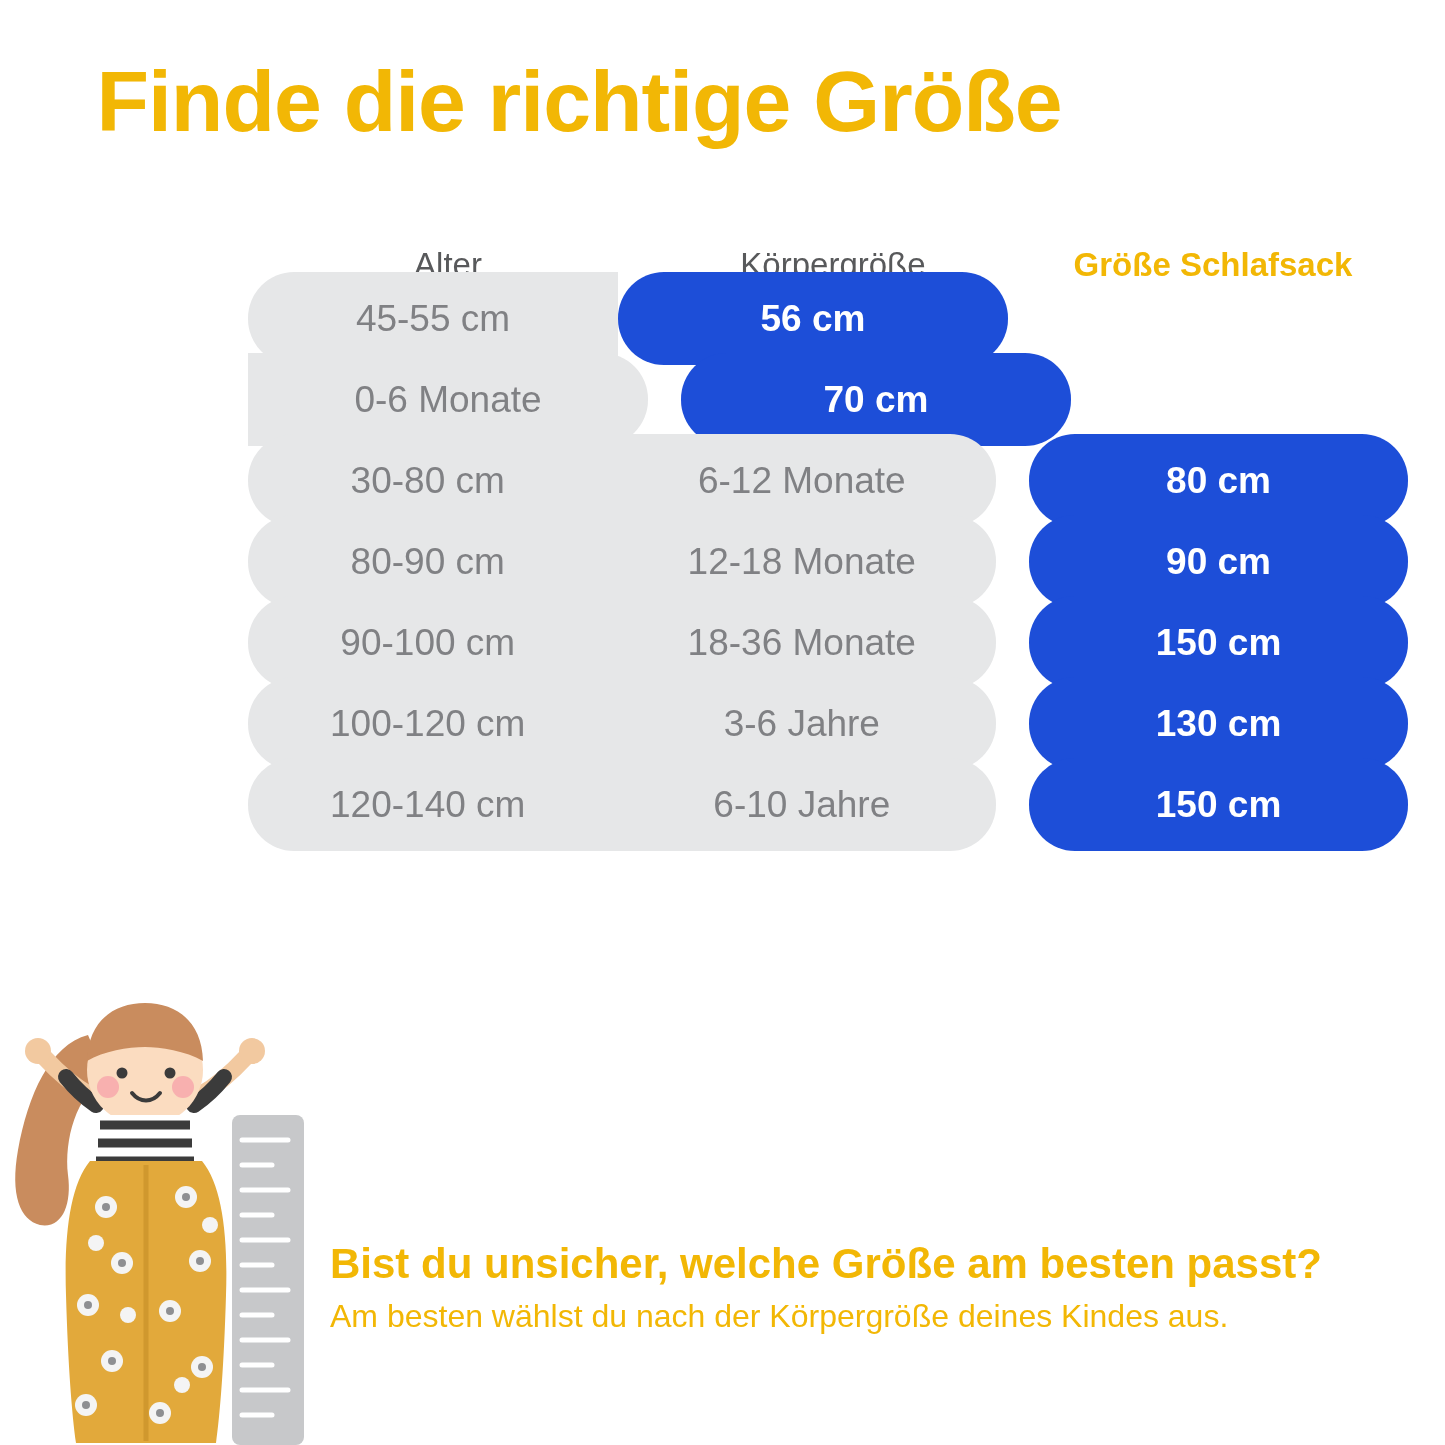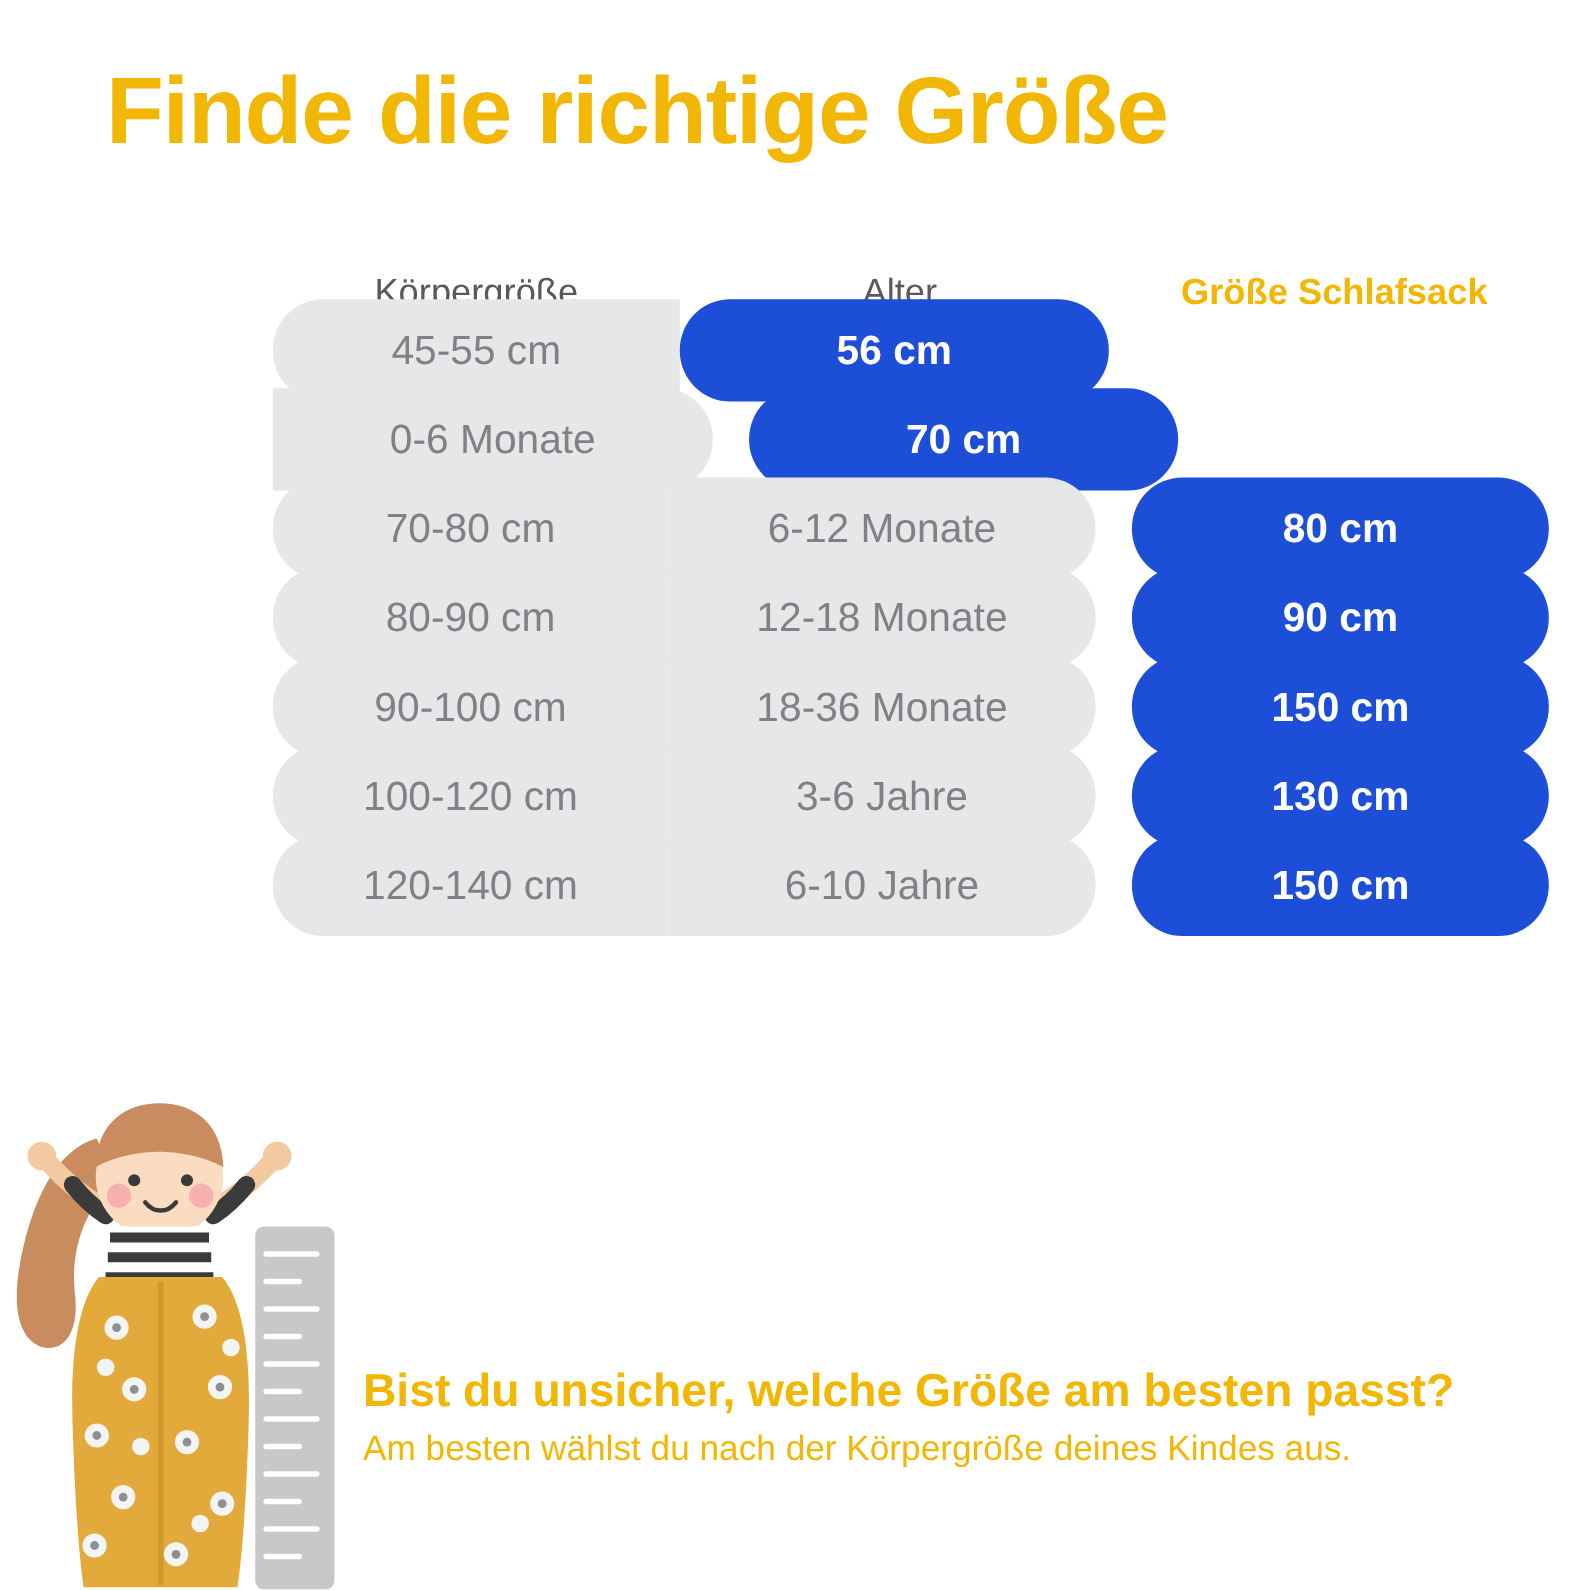--- a/index.html
+++ b/index.html
@@ -131,37 +131,37 @@
 </head>
 <body>
 
 <div class="page">
 
   <div class="title">Finde die richtige Größe</div>
 
   <div class="table">
 
     <div class="head-row">
+      <div class="head-cell col-age">Alter</div>
       <div class="head-cell col-size">Körpergröße</div>
-      <div class="head-cell col-age">Alter</div>
       <div class="head-cell col-bag bag">Größe Schlafsack</div>
     </div>
 
     <div class="row">
       <div class="cell grey size">45-55 cm</div>
       <div class="cell bag">56 cm</div>
     </div>
 
     <div class="row">
       <div class="cell grey age">0-6 Monate</div>
       <div class="cell bag">70 cm</div>
     </div>
 
     <div class="row">
-      <div class="cell grey size">70-80 cm</div>
+      <div class="cell grey size">30-80 cm</div>
       <div class="cell grey age">6-12 Monate</div>
       <div class="cell bag">80 cm</div>
     </div>
 
     <div class="row">
       <div class="cell grey size">80-90 cm</div>
       <div class="cell grey age">12-18 Monate</div>
       <div class="cell bag">90 cm</div>
     </div>
 

